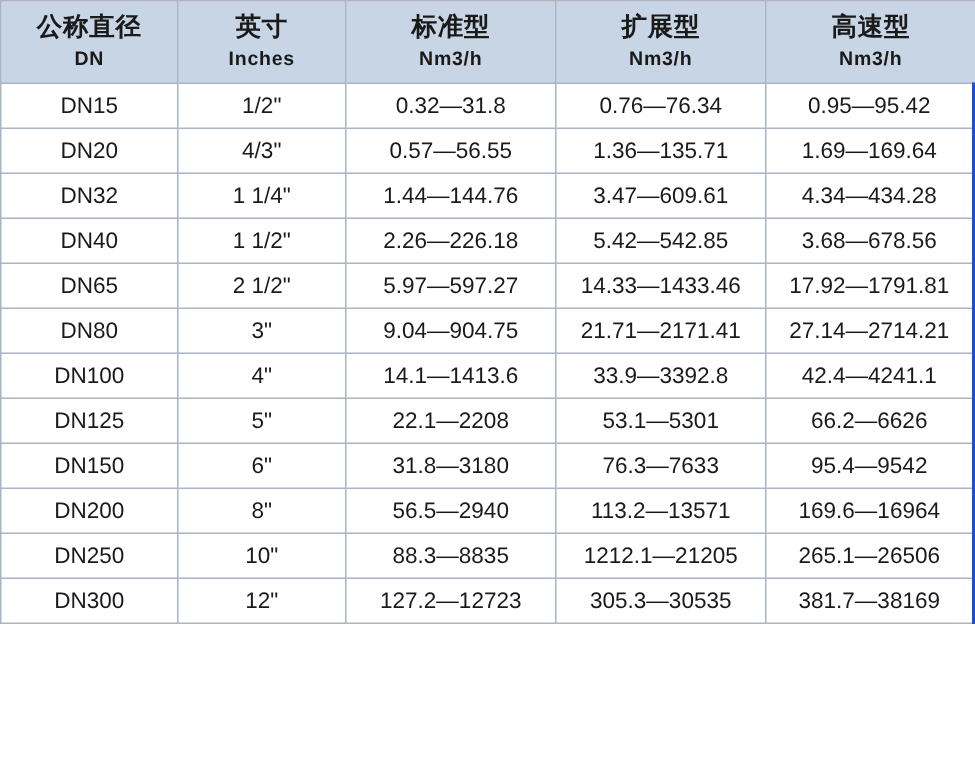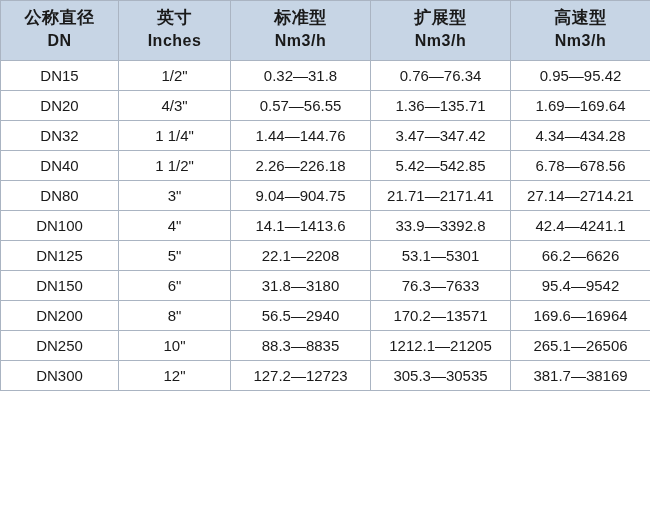--- a/index.html
+++ b/index.html
@@ -34,39 +34,39 @@
     border-color: #93a5bb;
   }
   thead th .hdr-line1 {
     display: block;
     font-size: 17px;
     font-weight: bold;
     letter-spacing: 0.5px;
   }
   thead th .hdr-line2 {
     display: block;
-    font-size: 16px;
+    font-size: 13px;
     font-weight: bold;
     letter-spacing: 0.5px;
   }
   tbody td {
     height: 29px;
     font-size: 15px;
     padding: 0 2px;
     background: #ffffff;
     border-color: #b6bfcb;
   }
   tbody td.col-dn {
     font-size: 15px;
   }
   tbody tr td:first-child {
     border-left: 1px solid #aab4c2;
   }
   tbody tr td:last-child {
-    border-right: 1px solid #1d4ed8;
+    border-right: 5px solid #1d4ed8;
     text-align: center;
   }
   .col1 { width: 118px; }
   .col2 { width: 112px; }
   .col3 { width: 140px; }
   .col4 { width: 140px; }
   .col5 { width: 140px; }
 </style>
 </head>
 <body>
@@ -115,29 +115,36 @@
       <td class="col-dn">DN20</td>
       <td>4/3"</td>
       <td>0.57—56.55</td>
       <td>1.36—135.71</td>
       <td>1.69—169.64</td>
     </tr>
     <tr>
       <td class="col-dn">DN32</td>
       <td>1 1/4"</td>
       <td>1.44—144.76</td>
-      <td>3.47—347.42</td>
+      <td>3.47—609.61</td>
       <td>4.34—434.28</td>
     </tr>
     <tr>
       <td class="col-dn">DN40</td>
       <td>1 1/2"</td>
       <td>2.26—226.18</td>
       <td>5.42—542.85</td>
-      <td>6.78—678.56</td>
+      <td>3.68—678.56</td>
+    </tr>
+    <tr>
+      <td class="col-dn">DN65</td>
+      <td>2 1/2"</td>
+      <td>5.97—597.27</td>
+      <td>14.33—1433.46</td>
+      <td>17.92—1791.81</td>
     </tr>
     <tr>
       <td class="col-dn">DN80</td>
       <td>3"</td>
       <td>9.04—904.75</td>
       <td>21.71—2171.41</td>
       <td>27.14—2714.21</td>
     </tr>
     <tr>
       <td class="col-dn">DN100</td>
@@ -157,21 +164,21 @@
       <td class="col-dn">DN150</td>
       <td>6"</td>
       <td>31.8—3180</td>
       <td>76.3—7633</td>
       <td>95.4—9542</td>
     </tr>
     <tr>
       <td class="col-dn">DN200</td>
       <td>8"</td>
       <td>56.5—2940</td>
-      <td>170.2—13571</td>
+      <td>113.2—13571</td>
       <td>169.6—16964</td>
     </tr>
     <tr>
       <td class="col-dn">DN250</td>
       <td>10"</td>
       <td>88.3—8835</td>
       <td>1212.1—21205</td>
       <td>265.1—26506</td>
     </tr>
     <tr>

